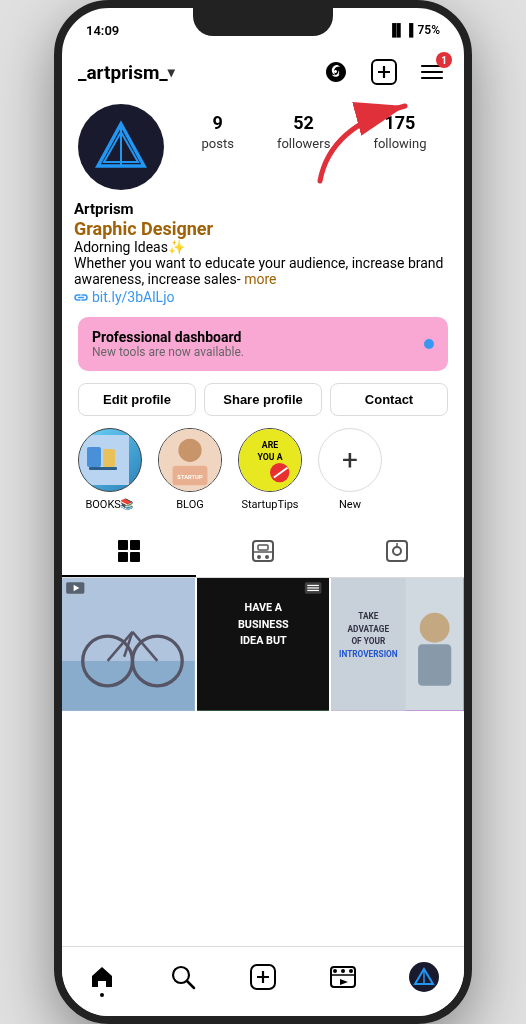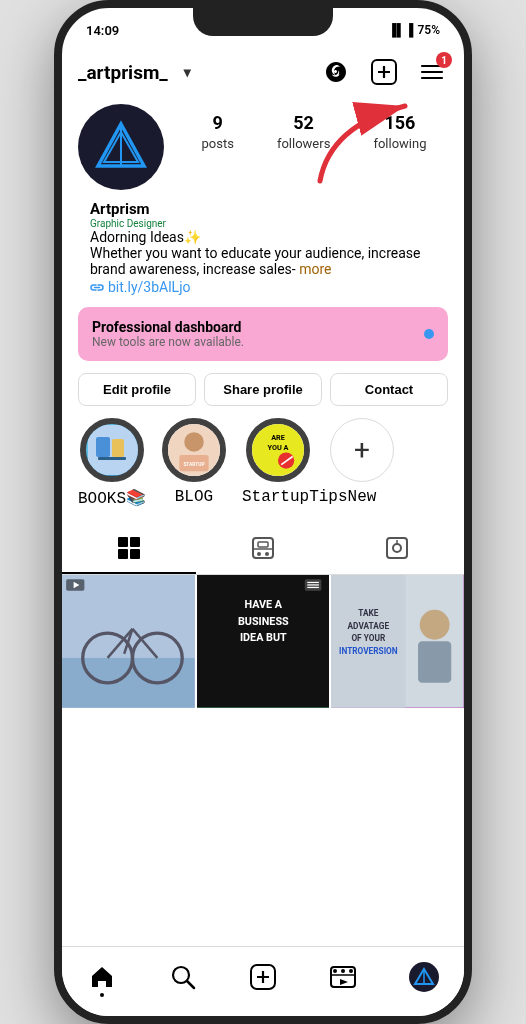--- a/index.html
+++ b/index.html
@@ -55,21 +55,21 @@
     
     .ig-header {
       display: flex;
       align-items: center;
       justify-content: space-between;
       padding: 8px 16px;
     }
     .username-row {
       display: flex;
       align-items: center;
-      gap: 16px;
+      gap: 0;
       font-size: 20px;
       font-weight: 700;
       justify-content: space-between;
     }
     .chevron-icon { font-size: 14px; color: #333; }
     .header-icons {
       display: flex;
       align-items: center;
       gap: 16px;
     }
@@ -131,31 +131,31 @@
       font-weight: 700;
       color: #000;
       display: block;
     }
     .stat-label {
       font-size: 13px;
       color: #333;
     }
     
     .bio-section {
-      padding: 10px 16px 0 28px;
+      padding: 10px 16px 0 12px;
     }
     .display-name {
       font-size: 15px;
       font-weight: 700;
       color: #000;
     }
     .job-title {
-      font-size: 10px;
-      color: #15803d;
-      font-weight: 400;
+      font-size: 18px;
+      color: #a16207;
+      font-weight: 700;
     }
     .bio-line {
       font-size: 14px;
       color: #000;
     }
     .bio-more {
       color: #a16207;
       cursor: pointer;
     }
     .bio-link {
@@ -222,34 +222,33 @@
       flex-direction: column;
       align-items: center;
       gap: 6px;
       cursor: pointer;
     }
     .highlight-circle {
       width: 64px;
       height: 64px;
       border-radius: 50%;
       overflow: hidden;
-      border: 6px solid #404040;
-      display: flex;
-      align-items: center;
-      justify-content: flex-end;
+      border: 1px solid #404040;
+      display: flex;
+      align-items: center;
+      justify-content: flex-start;
       font-size: 11px;
       font-weight: 600;
       text-align: center;
     }
     .highlight-label {
-      font-size: 16px;
+      font-size: 11px;
       color: #000;
       text-align: center;
       max-width: 72px;
-      font-family: Liberation Mono, monospace;
     }
     .highlight-new {
       width: 64px;
       height: 64px;
       border-radius: 50%;
       border: 1.5px solid #dbdbdb;
       display: flex;
       align-items: center;
       justify-content: center;
       font-size: 28px;
@@ -397,21 +396,21 @@
       <div class="stats-row">
         <div class="stat-item">
           <span class="stat-number">9</span>
           <span class="stat-label">posts</span>
         </div>
         <div class="stat-item">
           <span class="stat-number">52</span>
           <span class="stat-label">followers</span>
         </div>
         <div class="stat-item">
-          <span class="stat-number">156</span>
+          <span class="stat-number">175</span>
           <span class="stat-label">following</span>
         </div>
       </div>
     </div>
 
     <div class="bio-section">
       <div class="display-name">Artprism</div>
       <div class="job-title">Graphic Designer</div>
       <div class="bio-line">Adorning Ideas✨</div>
       <div class="bio-line">

